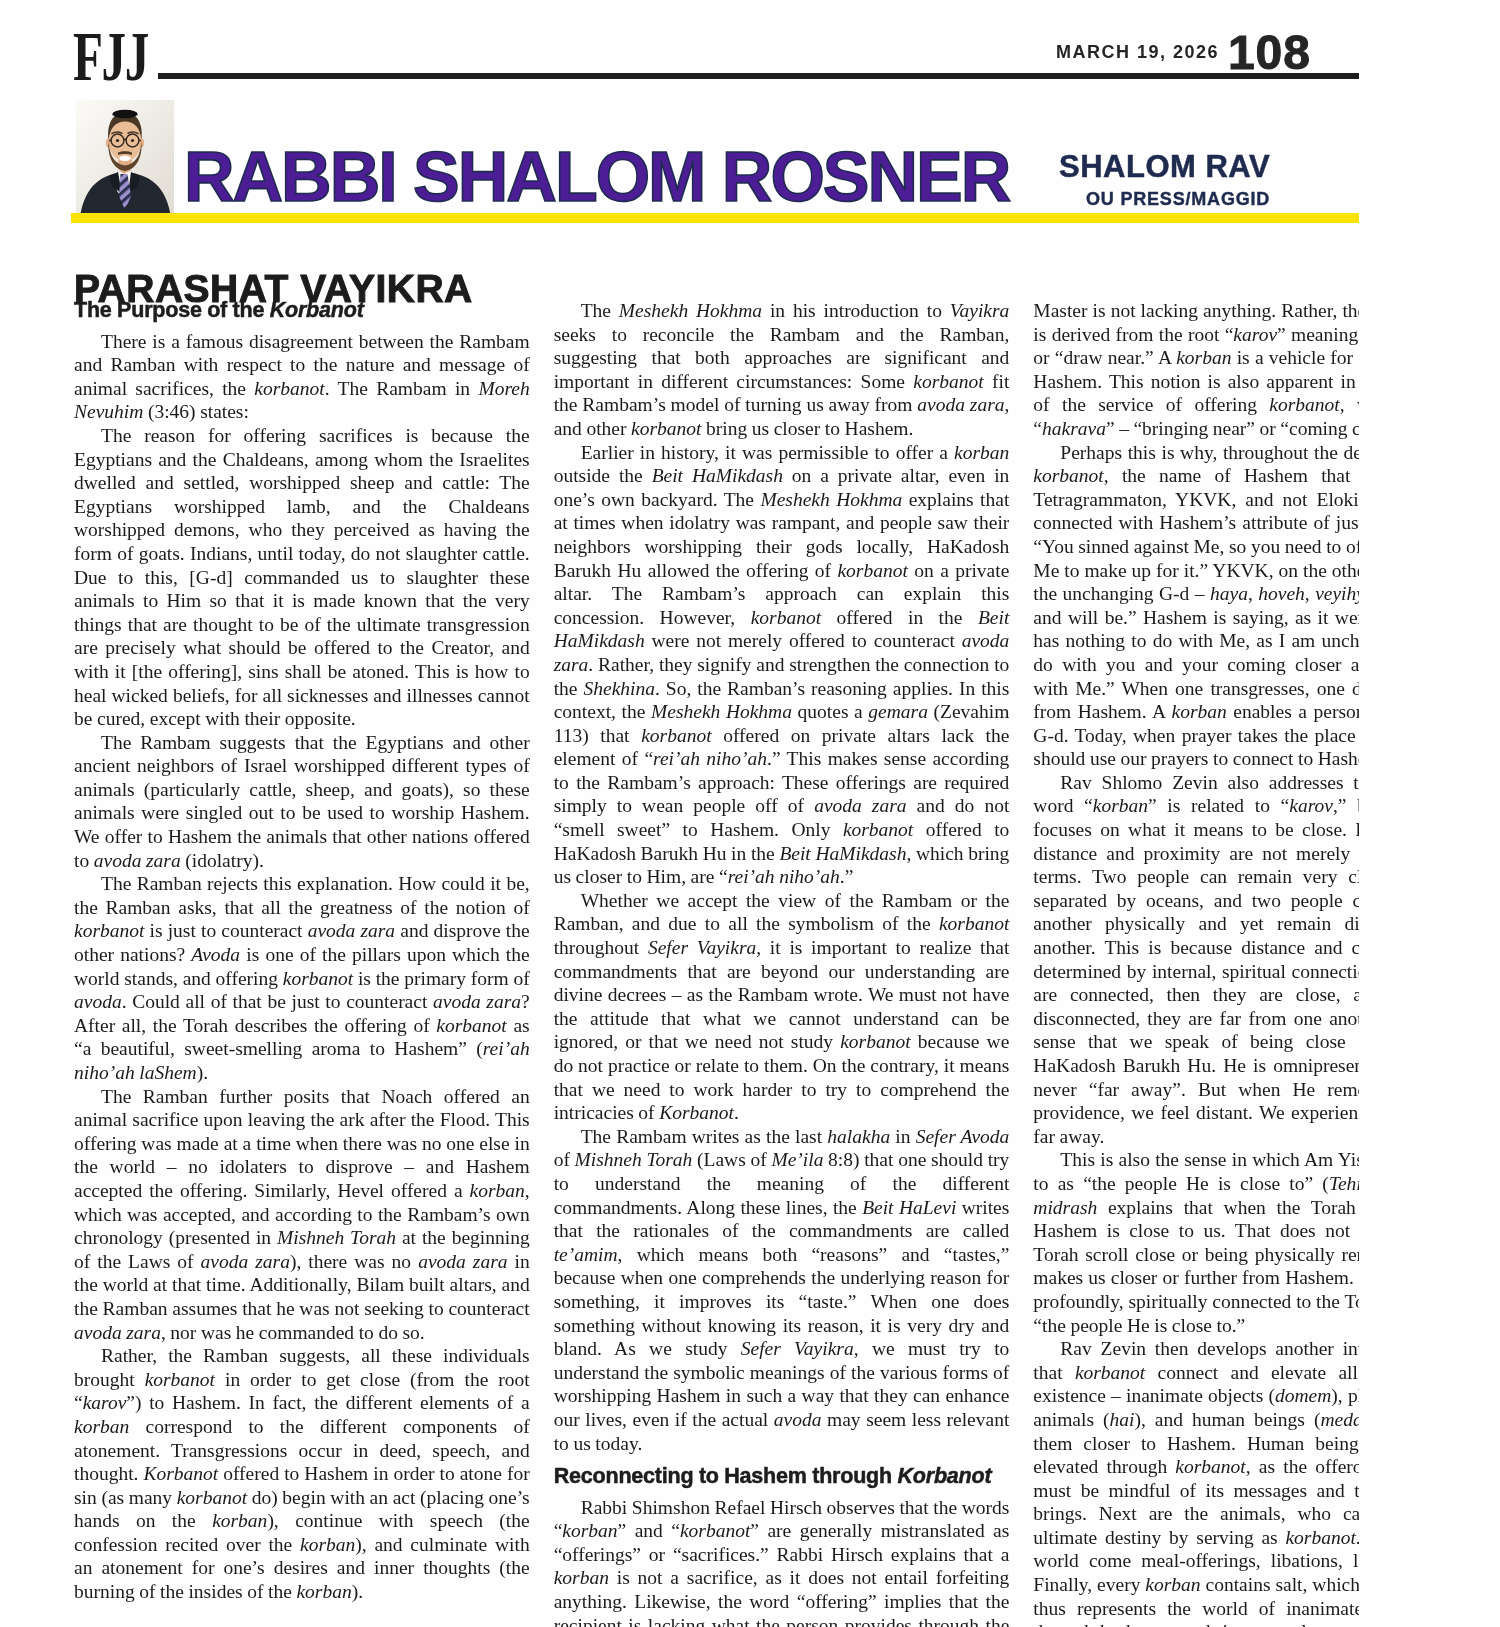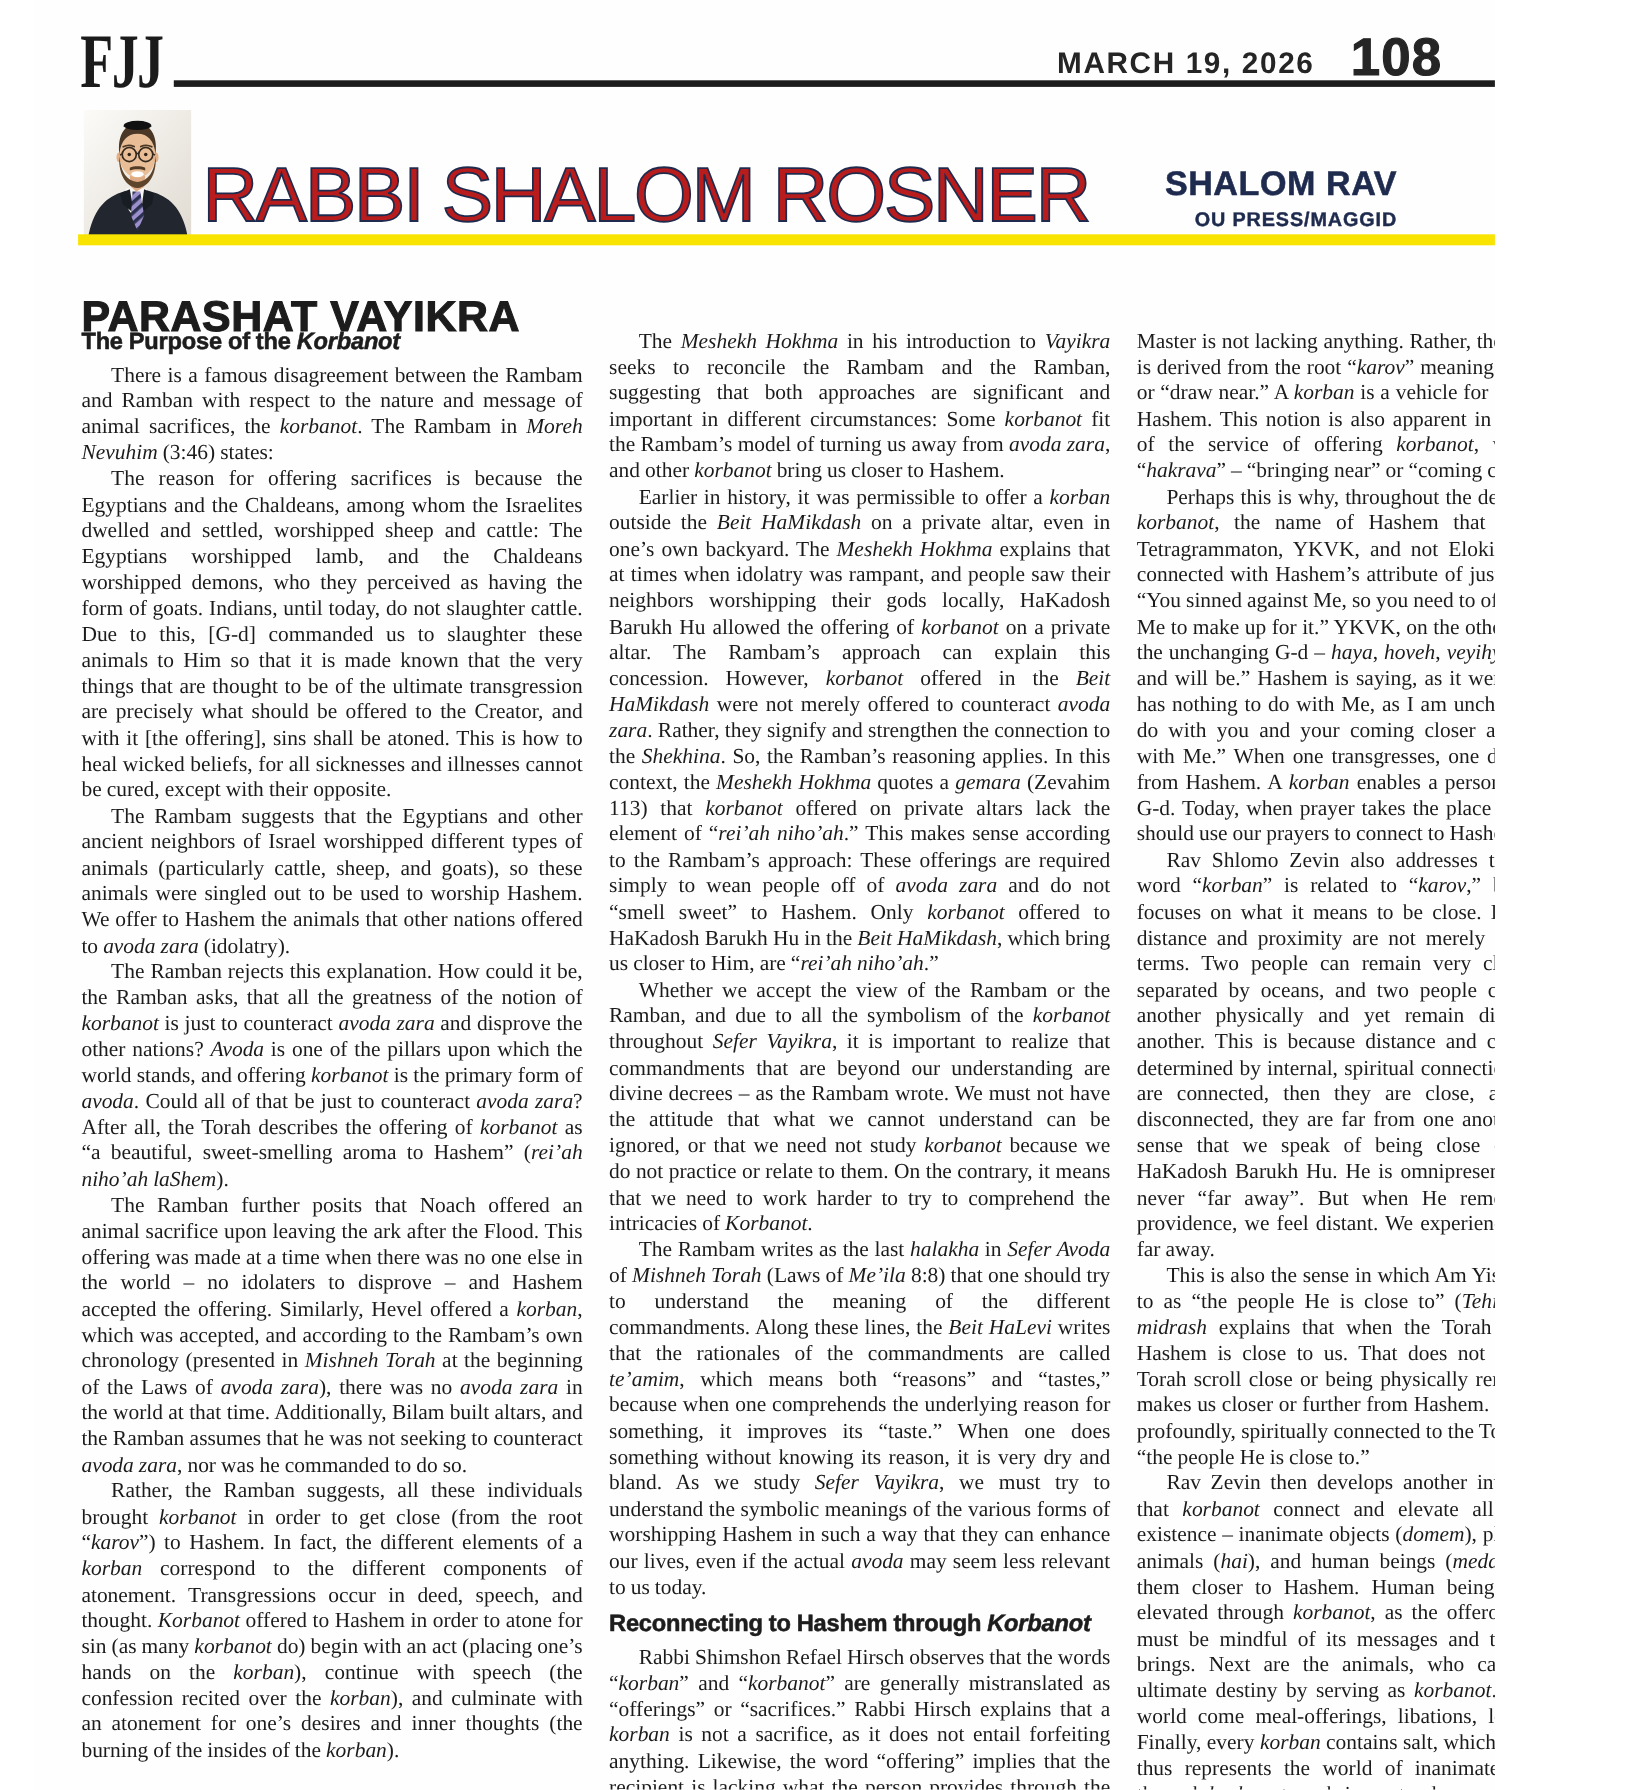--- a/index.html
+++ b/index.html
@@ -9,37 +9,37 @@
   }
 
   
   .fjj-logo {
     position:absolute; left:42px; top:22px;
     font-family:"Liberation Serif", serif; font-weight:700; font-size:70px; line-height:1;
     color:#1b1b1b; transform:scaleX(0.70); transform-origin:left top; letter-spacing:-2px;
   }
   .mast-rule { position:absolute; left:127px; top:73px; width:1331px; height:6px; background:#1d1d1d; }
   .mast-date {
-    position:absolute; top:42px; right:164px; font-size:27px; font-weight:700;
+    position:absolute; top:42px; right:140px; font-size:18px; font-weight:700;
     letter-spacing:1.5px; color:#252525;
   }
   .mast-page {
     position:absolute; top:29px; right:48px; font-size:48px; font-weight:800;
     letter-spacing:1px; color:#252525; -webkit-text-stroke:1px #252525; line-height:1;text-align:center;
   }
 
   
   .photo { position:absolute; left:45px; top:100px; width:98px; height:117px; display:block; }
   .kicker {
     position:absolute; left:158px; top:113px; font-size:26px; font-weight:800;
     color:#1e2b4e; letter-spacing:0.2px; -webkit-text-stroke:0.6px #1e2b4e;
   }
   .author {
-    position:absolute; left:153px; top:142px; font-size:70px; font-weight:400; line-height:1;
-    color:#b91c1c; letter-spacing:-2px; -webkit-text-stroke:1.6px #1e2b4e; white-space:nowrap;
+    position:absolute; left:153px; top:142px; font-size:70px; font-weight:700; line-height:1;
+    color:#4c1d95; letter-spacing:-2px; -webkit-text-stroke:1.6px #1e2b4e; white-space:nowrap;
   }
   .series-block { position:absolute; left:1028px; top:149px; text-align:right; color:#1e2b4e; }
   .series { font-size:31px; font-weight:800; letter-spacing:0.5px; -webkit-text-stroke:0.5px #1e2b4e; }
   .publisher { font-size:18px; font-weight:800; margin-top:4px; letter-spacing:0.8px; -webkit-text-stroke:0.4px #1e2b4e; }
   .yellow-bar { position:absolute; left:40px; top:213px; width:1418px; height:10px; background:#f8e400; }
 
   
   .article-title {
     position:absolute; left:43px; top:242px; font-size:39px; font-weight:800; line-height:1.1;
     color:#1c1c1c; letter-spacing:0.5px; -webkit-text-stroke:1px #1c1c1c;

